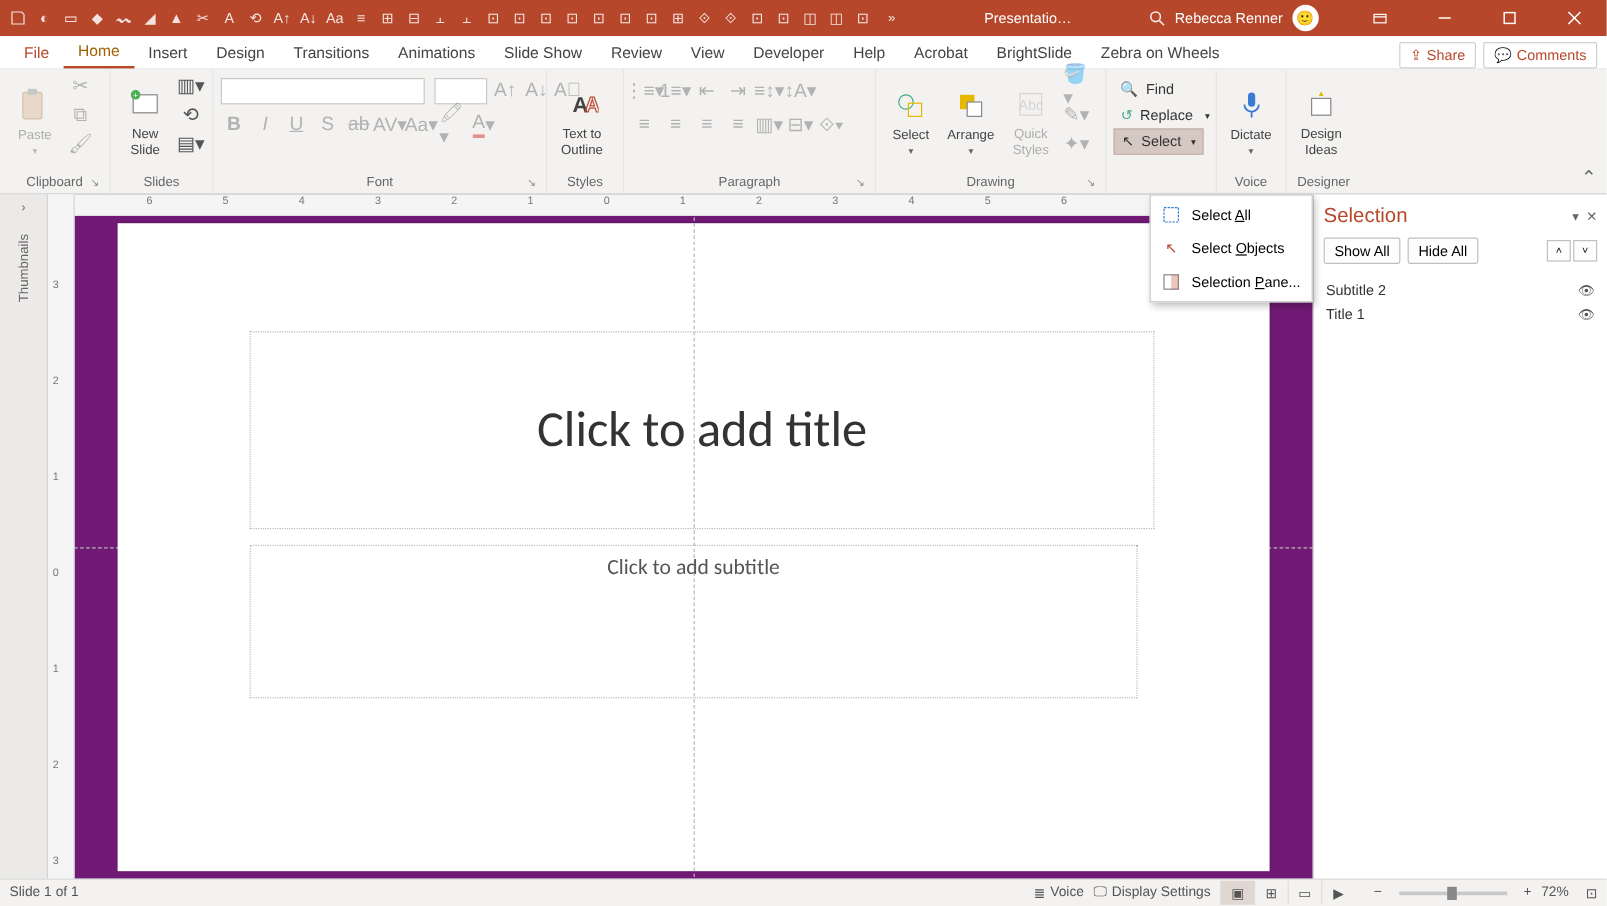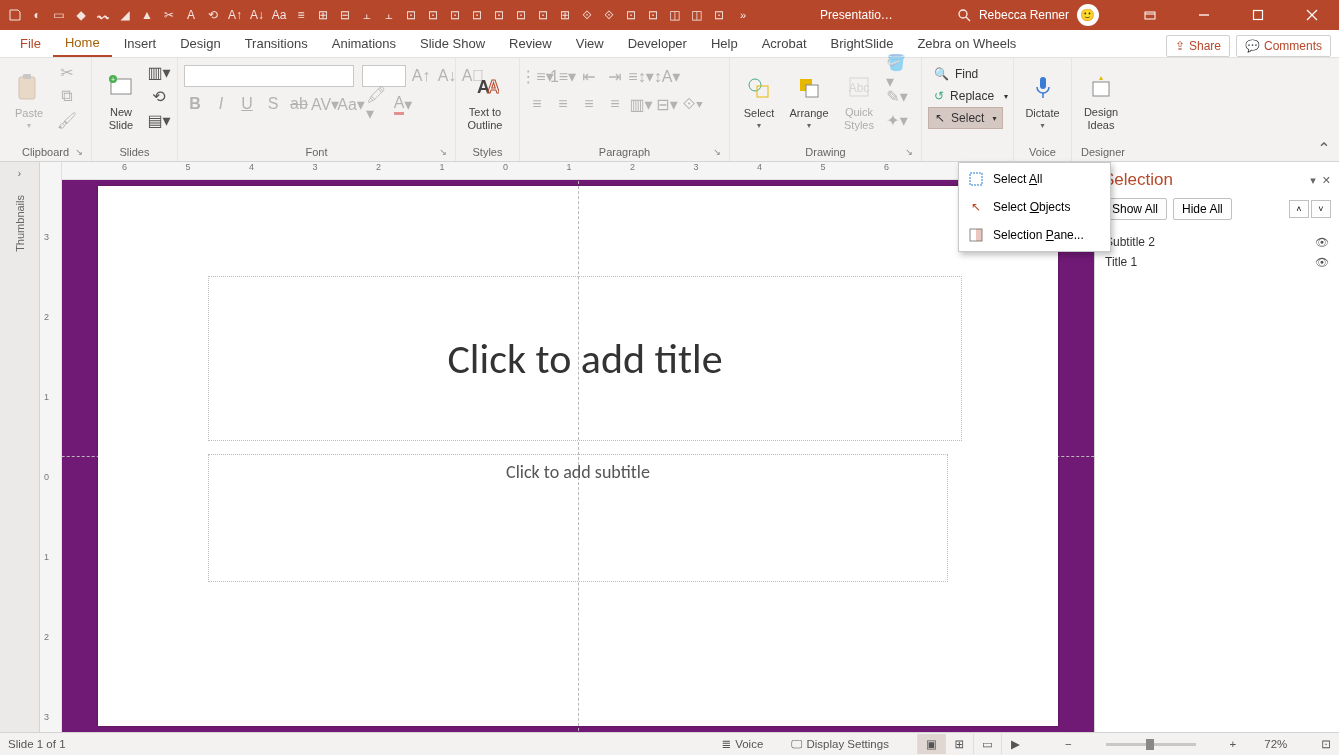--- a/index.html
+++ b/index.html
@@ -40,21 +40,21 @@
 .small-row { display:flex; align-items:center; gap:4px; height:22px; }
 .small-btn { width:22px; height:22px; display:flex; align-items:center; justify-content:center; cursor:pointer; color:#555; border-radius:2px; }
 .small-btn.disabled,.big-btn.disabled { opacity:.4; cursor:default; }
 .font-combo { width:170px; height:22px; border:1px solid #c8c8c8; background:#fff; display:flex; align-items:center; font-size:12px; padding:0 4px; color:#aaa; }
 .size-combo { width:44px; height:22px; border:1px solid #c8c8c8; background:#fff; margin-left:4px; }
 .edit-item { height:22px; display:flex; align-items:center; gap:6px; font-size:12px; padding:0 6px; cursor:pointer; color:#333; }
 .edit-item.active { background:#d5c8c3; border:1px solid #c4b0a8; }
 .collapse-btn { position:absolute; right:6px; bottom:4px; width:18px; height:18px; color:#666; display:flex; align-items:center; justify-content:center; cursor:pointer; }
 
 
-.dropdown { position:absolute; left:958px; top:162px; width:153px; background:#fff; border:1px solid #c8c8c8; box-shadow:2px 3px 6px rgba(0,0,0,.25); z-index:50; padding:2px 0; font-size:12px; }
+.dropdown { position:absolute; left:958px; top:162px; width:136px; background:#fff; border:1px solid #c8c8c8; box-shadow:2px 3px 6px rgba(0,0,0,.25); z-index:50; padding:2px 0; font-size:12px; }
 .dd-item { height:28px; display:flex; align-items:center; gap:8px; padding:0 8px; cursor:pointer; }
 .dd-icon { width:18px; height:18px; display:flex; align-items:center; justify-content:center; color:#b7472a; }
 .dd-label .ul { text-decoration:underline; }
 
 
 .main { display:flex; height:calc(755px - 30px - 28px - 104px - 23px); }
 .thumb-rail { width:40px; background:#eceae8; border-right:1px solid #d4d4d4; display:flex; flex-direction:column; align-items:center; padding-top:6px; font-size:11px; color:#666; gap:6px; }
 .thumb-label { writing-mode:vertical-rl; transform:rotate(180deg); font-size:11px; color:#666; margin-top:10px; }
 .ruler-v { width:22px; background:#f5f5f5; border-right:1px solid #e0e0e0; position:relative; }
 .ruler-h { height:18px; background:#f5f5f5; border-bottom:1px solid #e0e0e0; }
@@ -75,21 +75,21 @@
 .sel-head .ctrls { display:flex; gap:6px; color:#666; font-size:11px; }
 .sel-tools { display:flex; gap:6px; padding:0 8px 8px 8px; align-items:center; }
 .sel-btn { height:22px; border:1px solid #c0c0c0; background:#fdfdfd; padding:0 8px; font-size:12px; cursor:pointer; border-radius:2px; }
 .sel-arrows { margin-left:auto; display:flex; gap:2px; }
 .sel-arrow { width:20px; height:18px; border:1px solid #c0c0c0; display:flex; align-items:center; justify-content:center; font-size:9px; background:#fdfdfd; }
 .sel-list { padding:4px 10px; font-size:12px; color:#333; }
 .sel-row { height:20px; display:flex; align-items:center; justify-content:space-between; cursor:pointer; }
 .eye { font-size:11px; color:#555; }
 
 
-.status { height:23px; background:#f3f2f1; border-top:1px solid #d4d4d4; display:flex; align-items:center; font-size:11.5px; color:#555; padding:0 8px; gap:28px; }
+.status { height:23px; background:#f3f2f1; border-top:1px solid #d4d4d4; display:flex; align-items:center; font-size:11.5px; color:#555; padding:0 8px; gap:8px; }
 .status .spacer { flex:1; }
 .view-btns { display:flex; gap:0; }
 .view-btn { width:28px; height:20px; display:flex; align-items:center; justify-content:center; border-left:1px solid #ddd; cursor:pointer; }
 .view-btn.active { background:#e0d6d2; }
 .zoom-slider { width:90px; height:3px; background:#c8c8c8; position:relative; margin:0 6px; }
 .zoom-thumb { position:absolute; left:40px; top:-4px; width:8px; height:11px; background:#888; }
 
 svg { display:block; }
 </style>
 </head>

